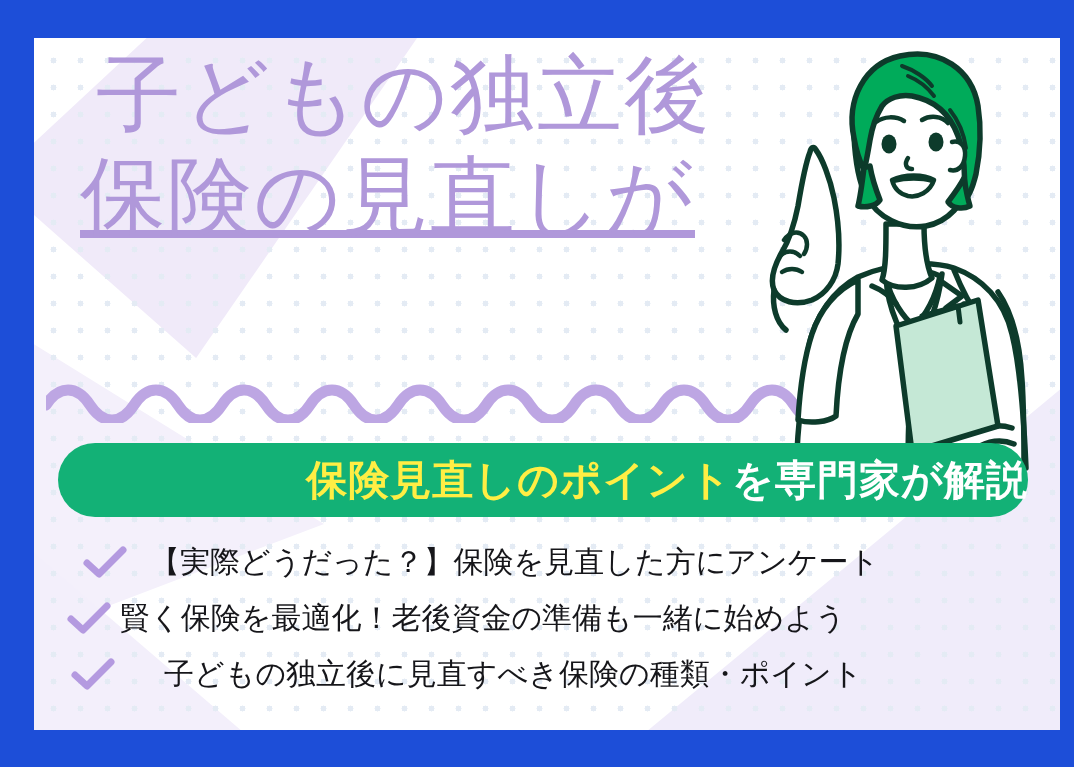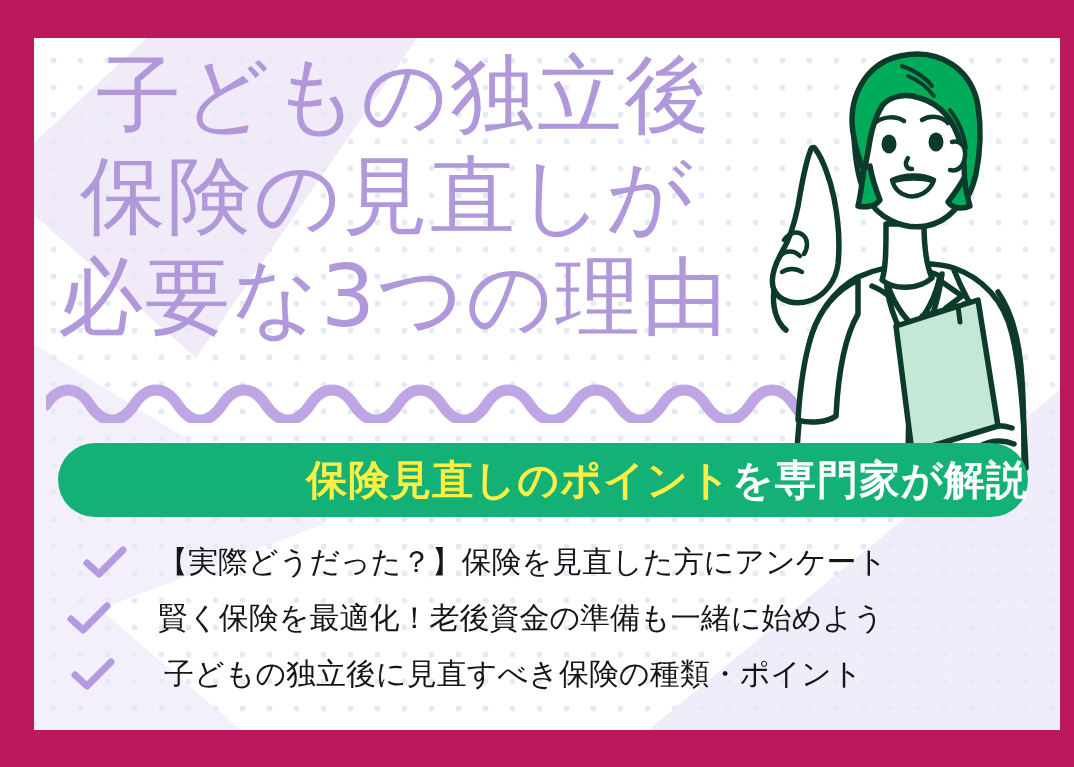--- a/index.html
+++ b/index.html
@@ -12,21 +12,21 @@
     height: 767px;
     overflow: hidden;
     font-family: "Liberation Sans", "DejaVu Sans", sans-serif;
   }
 
   
   #banner-root {
     position: relative;
     width: 1074px;
     height: 767px;
-    background: #be185d;       
+    background: #1d4ed8;       
     box-sizing: border-box;
     overflow: hidden;
   }
 
   
   #canvas {
     position: absolute;
     left: 34px;
     top: 38px;
     width: 1026px;
@@ -94,21 +94,21 @@
   .title-line {
     color: #b098da;
     font-size: 85px;
     line-height: 101px;
     letter-spacing: 2px;
     font-weight: 400;
     white-space: nowrap;
     font-family: "DejaVu Sans", "Liberation Sans", sans-serif;
   }
   #title-line-1 { padding-left: 38px; }
-  #title-line-2 { padding-left: 22px; }
+  #title-line-2 { padding-left: 22px; text-decoration: underline; }
   #title-line-3 { padding-left: 0px; }
 
   
   #wave-underline {
     position: absolute;
     left: 12px;
     top: 345px;
     width: 870px;
     height: 40px;
   }
@@ -156,22 +156,22 @@
     margin-right: 8px;
   }
   .bullet-row .bullet-text {
     color: #16161a;
     font-size: 30px;
     line-height: 34px;
     white-space: nowrap;
     font-family: "DejaVu Sans", "Liberation Sans", sans-serif;
   }
   #bullet-row-0 { margin-left: 22px; }
-  #bullet-row-0 .bullet-text { margin-left: 22px; }
-  #bullet-row-1 { margin-left: 6px; gap: 38px; }
+  #bullet-row-0 .bullet-text { margin-left: 14px; }
+  #bullet-row-1 { margin-left: 6px; }
   #bullet-row-2 { margin-left: 10px; gap: 40px; }
 
   
   #illustration {
     position: absolute;
     right: -6px;
     top: -10px;
     width: 330px;
     height: 450px;
   }
@@ -186,21 +186,20 @@
     <div class="bg-shape" id="shape-topleft"></div>
     <div class="bg-shape" id="shape-midleft"></div>
     <div class="bg-shape" id="shape-bottomleft"></div>
     <div class="bg-shape" id="shape-bottomright"></div>
 
     <div id="dot-pattern"></div>
 
     <div id="title-block">
       <div class="title-line" id="title-line-1">子どもの独立後</div>
       <div class="title-line" id="title-line-2">保険の見直しが</div>
-      <div class="title-line" id="title-line-3">必要な3つの理由</div>
     </div>
 
     <svg id="wave-underline" viewBox="0 0 870 40" preserveAspectRatio="none">
       <path d="M0,22 C13,2 31,2 44,22 C57,42 75,42 88,22 C101,2 119,2 132,22
                C145,42 163,42 176,22 C189,2 207,2 220,22 C233,42 251,42 264,22
                C277,2 295,2 308,22 C321,42 339,42 352,22 C365,2 383,2 396,22
                C409,42 427,42 440,22 C453,2 471,2 484,22 C497,42 515,42 528,22
                C541,2 559,2 572,22 C585,42 603,42 616,22 C629,2 647,2 660,22
                C673,42 691,42 704,22 C717,2 735,2 748,22 C761,42 779,42 792,22
                C805,2 823,2 836,22 C845,36 856,40 866,34" fill="none" stroke="#bda6e3" stroke-width="11" stroke-linecap="round"></path>

